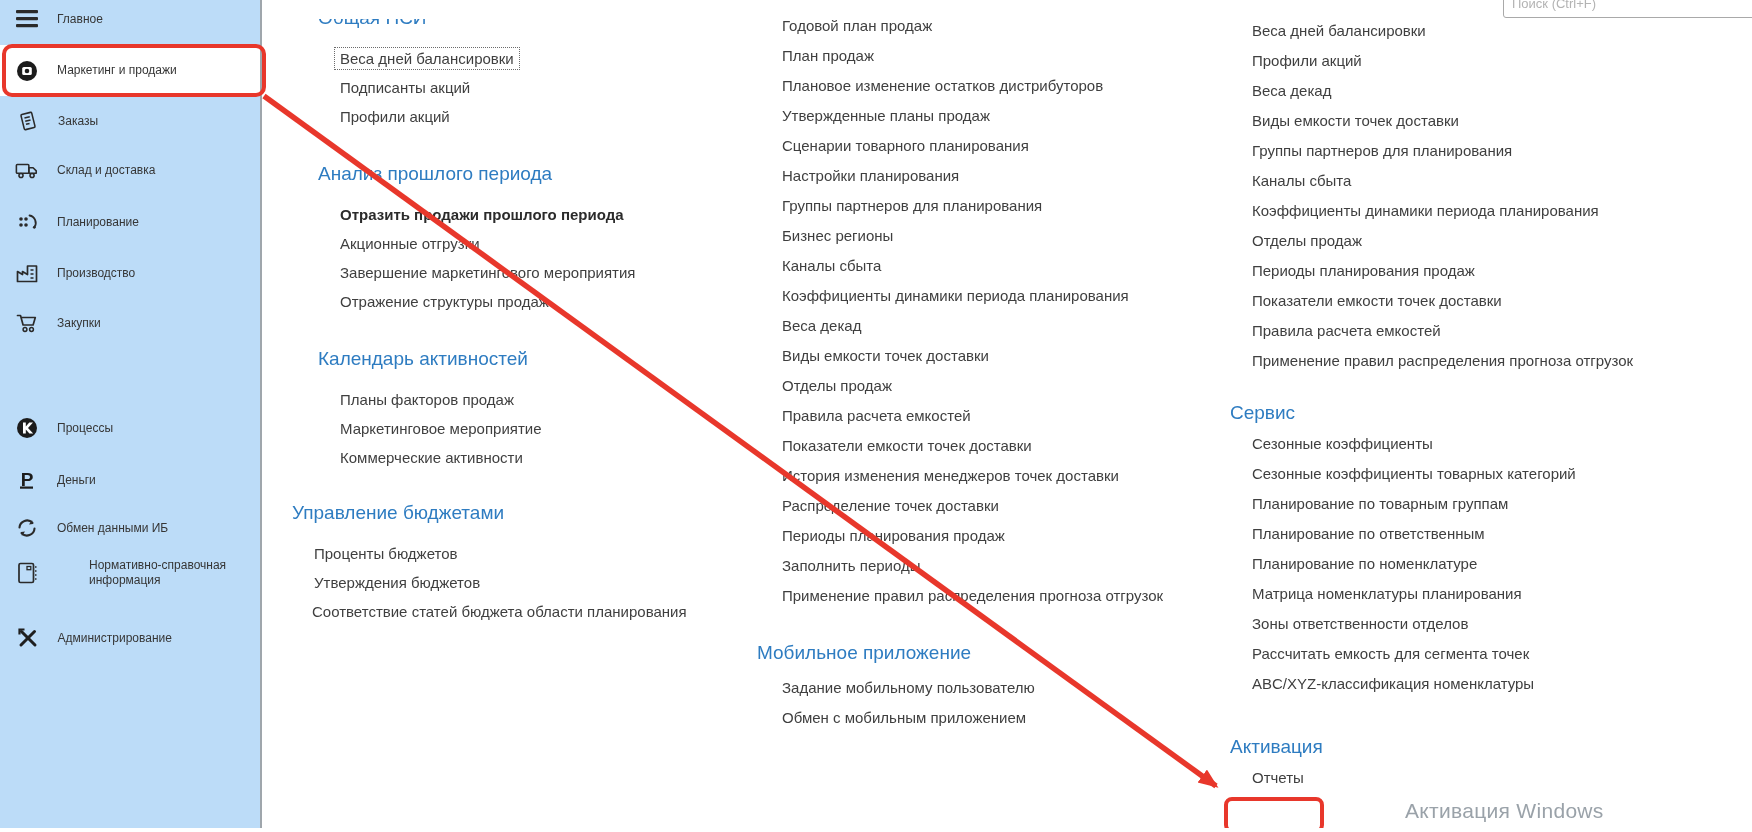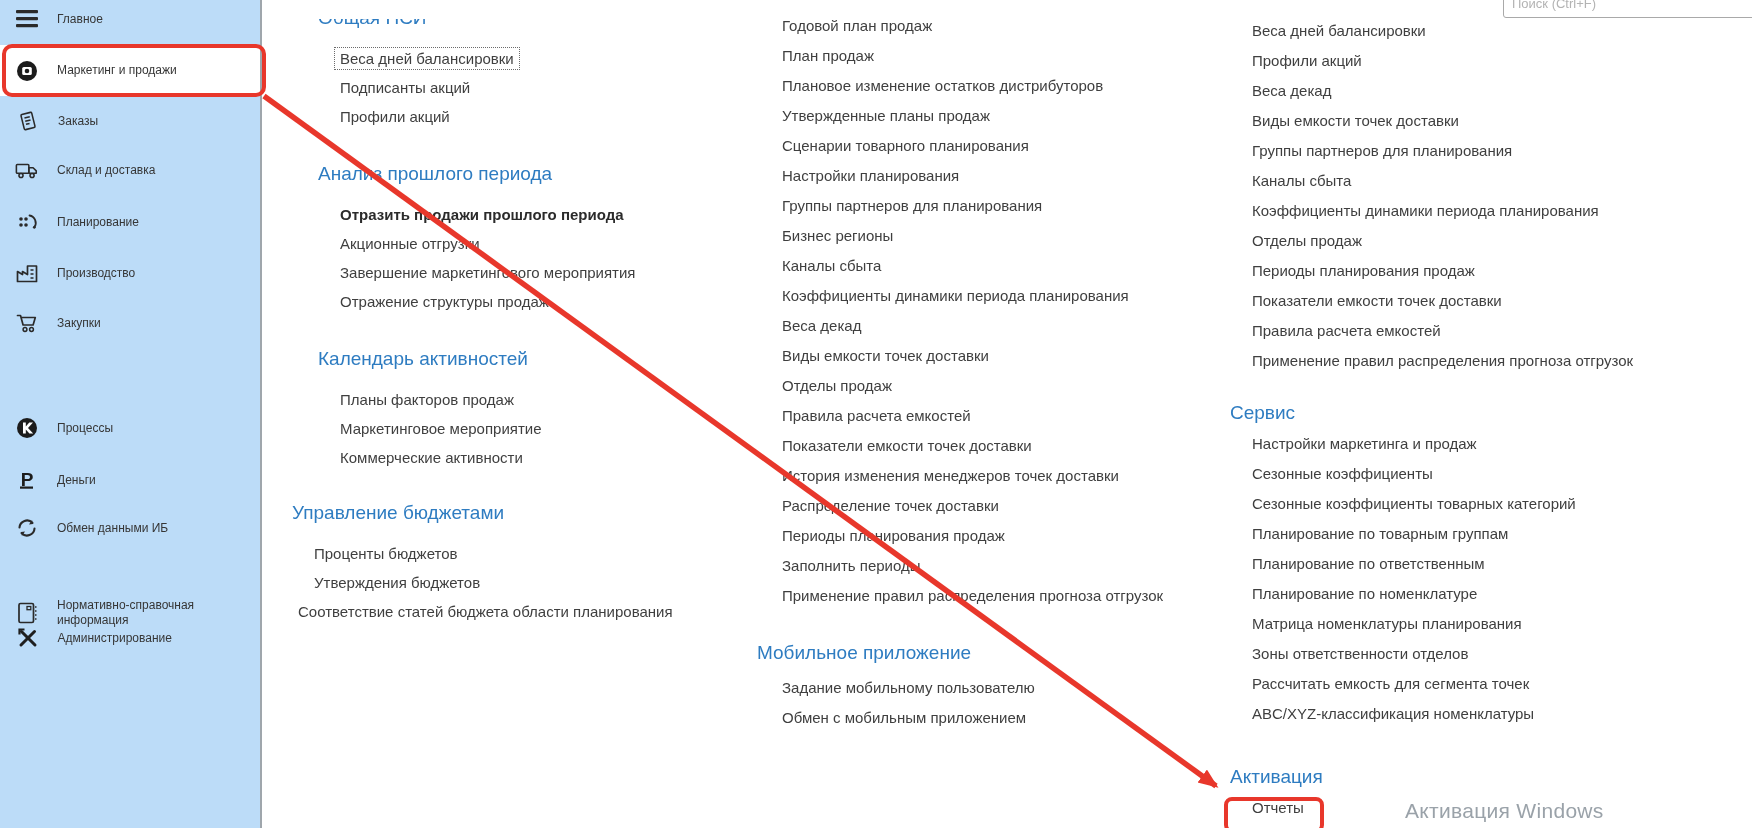--- a/index.html
+++ b/index.html
@@ -210,21 +210,21 @@
           <g fill="none" stroke="#2a2a2a" stroke-width="2.1" stroke-linecap="round">
             <path d="M19.5 12.5a7.5 7.5 0 0 1-13 4.6"></path>
             <path d="M4.5 11.5a7.5 7.5 0 0 1 13-4.6"></path>
           </g>
           <path d="M17 4l1 4-4 .5z" fill="#2a2a2a"></path>
           <path d="M7 20l-1-4 4-.5z" fill="#2a2a2a"></path>
         </svg>
       </span>
       <span class="side-label">Обмен данными ИБ</span>
     </div>
-    <div class="side-row" style="top: 588px; height: 50px;">
+    <div class="side-row" style="top: 548px; height: 50px; gap: 32px;">
       <span class="side-icon">
         <svg width="22" height="24" viewBox="0 0 22 24">
           <rect x="3" y="2.5" width="14.5" height="19" rx="1.5" fill="none" stroke="#2a2a2a" stroke-width="1.7"></rect>
           <rect x="11" y="5.5" width="3.8" height="3.2" fill="none" stroke="#2a2a2a" stroke-width="1.3"></rect>
           <path d="M19 6h1.5M19 10h1.5M19 14h1.5M19 18h1.5" stroke="#2a2a2a" stroke-width="1.6"></path>
         </svg>
       </span>
       <span class="side-label">Нормативно-справочная информация</span>
     </div>
     <div class="side-row" style="top: 618px; height: 40px; justify-content: center;">
@@ -293,21 +293,21 @@
       </div>
       <div class="fgroup" style="margin-left: 0px;">
         <div class="fheader" style="margin-top: 28px;">Управление бюджетами</div>
         <div class="fitems">
           <div class="fitem" style="margin-left: 22px;">
             <span class="link-text">Проценты бюджетов</span>
           </div>
           <div class="fitem" style="margin-left: 22px;">
             <span class="link-text">Утверждения бюджетов</span>
           </div>
-          <div class="fitem" style="margin-left: 6px;">
+          <div class="fitem" style="margin-left: 20px;">
             <span class="link-text">Соответствие статей бюджета области планирования</span>
           </div>
         </div>
       </div>
     </div>
     <div class="fcol" style="left: 494px; width: 460px; top: -9px; --ih: 30px; --hgap: 6px;">
       <div class="fgroup no-header" style="margin-left: 0px;">
         <div class="fitems">
           <div class="fitem" style="margin-left: 25px;">
             <span class="link-text">Годовой план продаж</span>
@@ -420,23 +420,20 @@
             <span class="link-text">Правила расчета емкостей</span>
           </div>
           <div class="fitem" style="margin-left: 22px;">
             <span class="link-text">Применение правил распределения прогноза отгрузок</span>
           </div>
         </div>
       </div>
       <div class="fgroup" style="margin-left: 0px;">
         <div class="fheader" style="margin-top: 25px;">Сервис</div>
         <div class="fitems">
-          <div class="fitem" style="margin-left: 22px;">
-            <span class="link-text">Настройки маркетинга и продаж</span>
-          </div>
           <div class="fitem" style="margin-left: 22px;">
             <span class="link-text">Сезонные коэффициенты</span>
           </div>
           <div class="fitem" style="margin-left: 22px;">
             <span class="link-text">Сезонные коэффициенты товарных категорий</span>
           </div>
           <div class="fitem" style="margin-left: 22px;">
             <span class="link-text">Планирование по товарным группам</span>
           </div>
           <div class="fitem" style="margin-left: 22px;">

